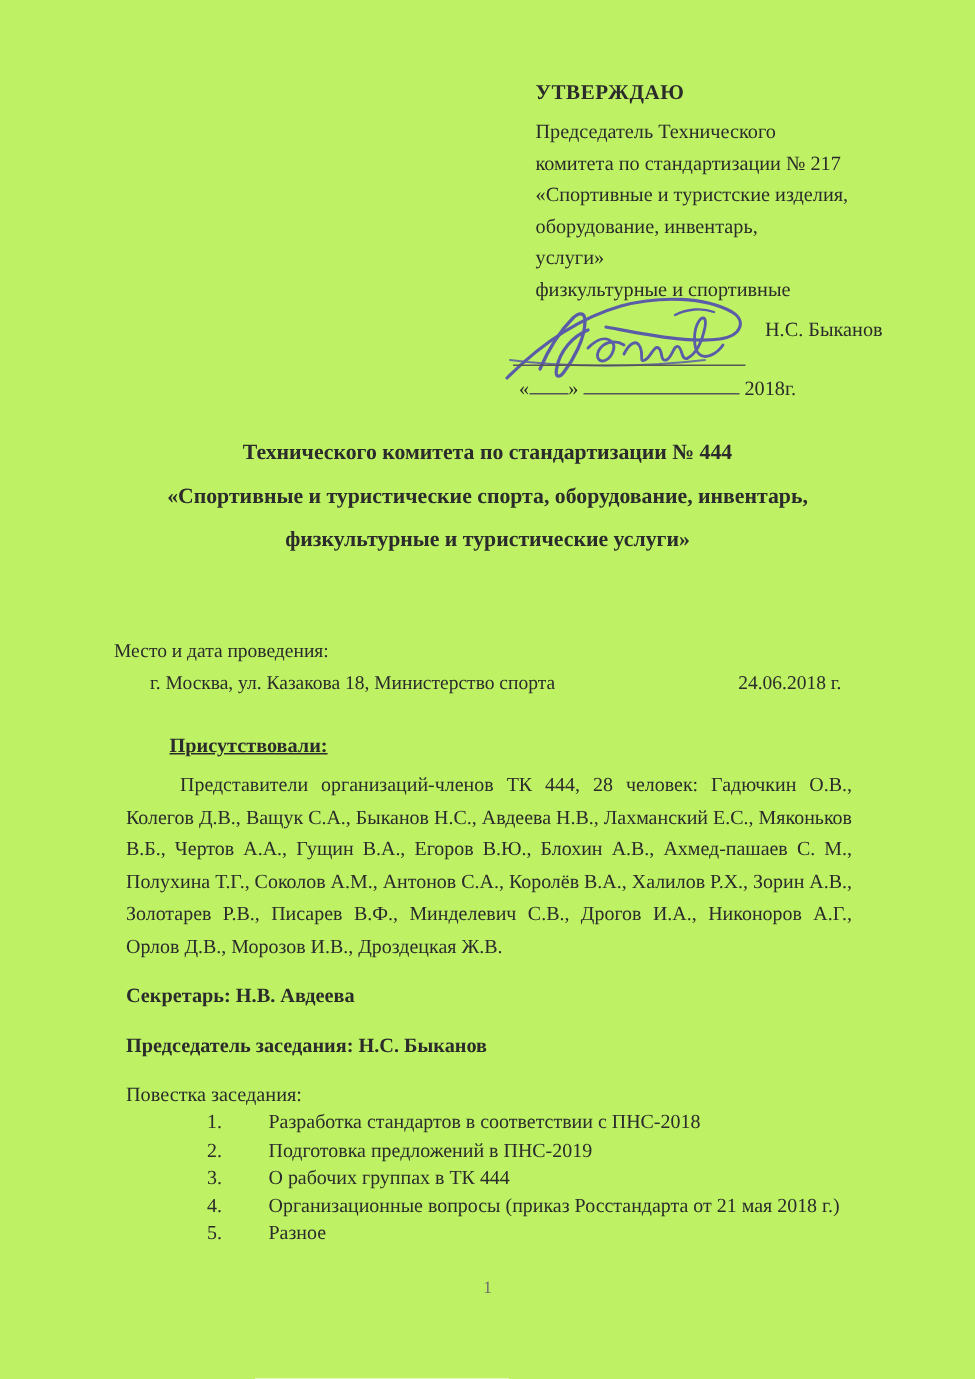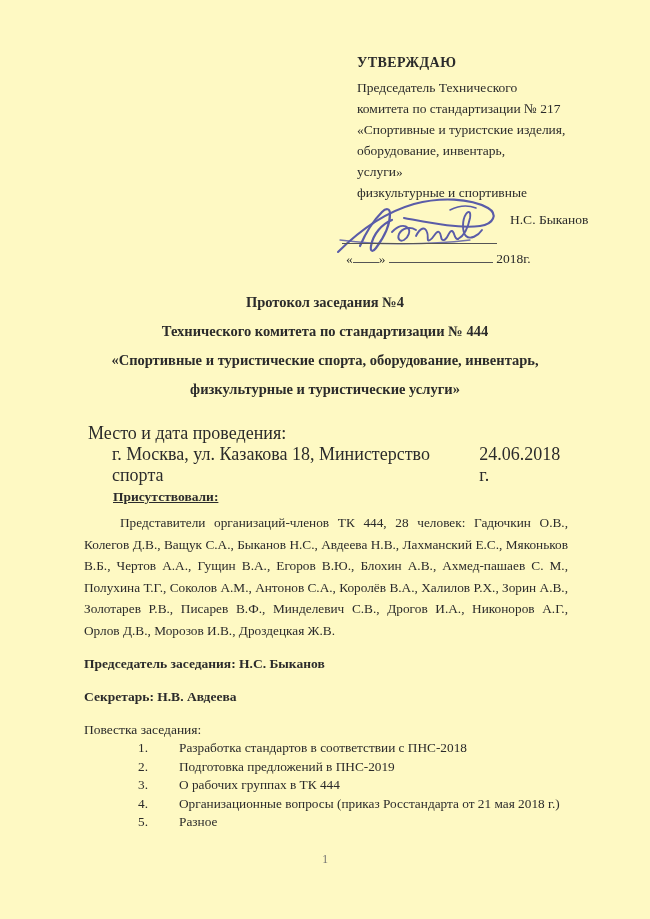--- a/index.html
+++ b/index.html
@@ -4,21 +4,21 @@
 <style>
   html, body {
     margin: 0;
     padding: 0;
     background: #ffffff;
   }
   .page {
     position: relative;
     width: 650px;
     height: 919px;
-    background: #fef9c3;
+    background: #bef264;
     font-family: "Liberation Serif", "DejaVu Serif", serif;
     color: #2b2b2b;
     overflow: hidden;
   }
 
   
   .approval {
     position: absolute;
     left: 357px;
     top: 52px;
@@ -80,24 +80,24 @@
     width: 530px;
     text-align: center;
     font-weight: bold;
     font-size: 14.5px;
     line-height: 29px;
   }
 
   
   .place-block {
     position: absolute;
-    left: 88px;
+    left: 76px;
     top: 423px;
     width: 500px;
-    font-size: 18px;
+    font-size: 13px;
     line-height: 21px;
   }
   .place-row { display: flex; justify-content: space-between; align-items: baseline; margin-left: 24px; }
   .place-date { padding-right: 15px; }
 
   
   .attendees-head {
     position: absolute;
     left: 113px;
     top: 489px;
@@ -184,40 +184,39 @@
     <div class="sig-name">Н.С. Быканов</div>
   </div>
 
   <div class="date-line">
     <span>«</span><span class="blank-s"></span><span>»</span>
     <span class="blank-m"></span>
     <span>2018г.</span>
   </div>
 
   <div class="doc-title">
-    <div>Протокол заседания №4</div>
     <div>Технического комитета по стандартизации № 444</div>
     <div>«Спортивные и туристические спорта, оборудование, инвентарь,</div>
     <div>физкультурные и туристические услуги»</div>
   </div>
 
   <div class="place-block">
     <div>Место и дата проведения:</div>
     <div class="place-row">
       <span>г. Москва, ул. Казакова 18, Министерство спорта</span>
       <span class="place-date">24.06.2018 г.</span>
     </div>
   </div>
 
   <div class="attendees-head">Присутствовали:</div>
   <div class="attendees-body">Представители организаций-членов ТК 444, 28 человек: Гадючкин О.В., Колегов  Д.В., Ващук  С.А., Быканов Н.С., Авдеева Н.В., Лахманский  Е.С., Мяконьков В.Б., Чертов А.А., Гущин В.А., Егоров В.Ю., Блохин А.В., Ахмед-пашаев С. М., Полухина Т.Г., Соколов А.М., Антонов С.А., Королёв В.А., Халилов Р.Х., Зорин  А.В., Золотарев Р.В., Писарев В.Ф., Минделевич С.В., Дрогов И.А., Никоноров А.Г., Орлов Д.В., Морозов И.В., Дроздецкая Ж.В.</div>
 
   <div class="officers">
+    <div class="officer-row">Секретарь: Н.В. Авдеева</div>
     <div class="officer-row">Председатель заседания: Н.С. Быканов</div>
-    <div class="officer-row">Секретарь: Н.В. Авдеева</div>
     <div class="agenda-label">Повестка заседания:</div>
   </div>
 
   <div class="agenda">
     <div class="agenda-item">
       <span class="agenda-num">1.</span>
       <span class="agenda-text">Разработка стандартов в соответствии с ПНС-2018</span>
     </div>
     <div class="agenda-item">
       <span class="agenda-num">2.</span>

